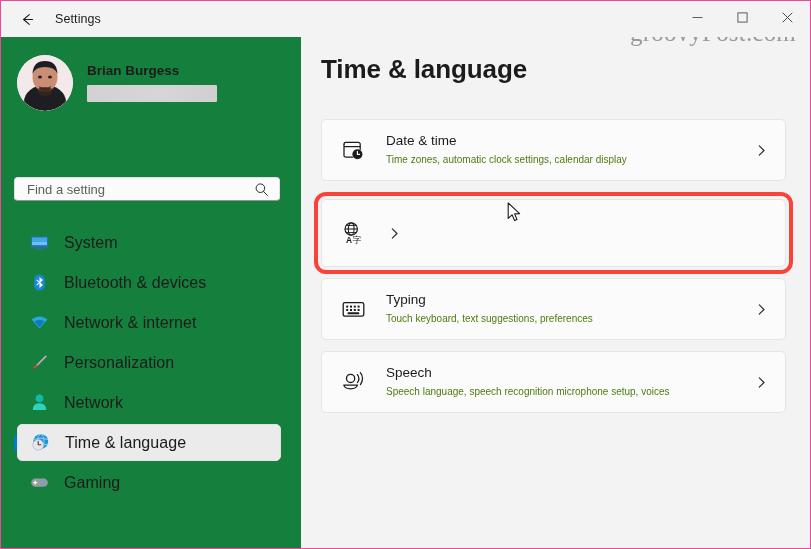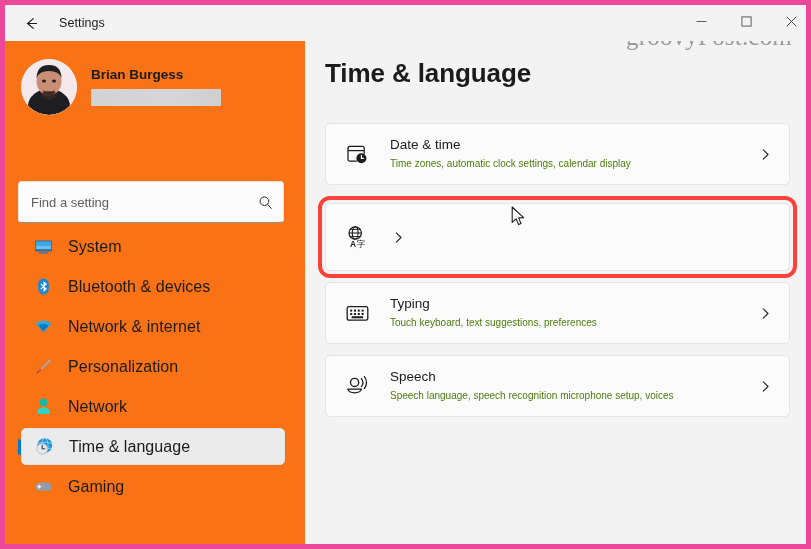--- a/index.html
+++ b/index.html
@@ -13,21 +13,21 @@
     font-family: "Liberation Sans", sans-serif;
     background: #f3f3f3;
     color: #1b1b1b;
     -webkit-font-smoothing: antialiased;
   }
   #app {
     position: relative;
     width: 811px;
     height: 549px;
     background: #f3f3f3;
-    border: 5px solid #ec4899;
+    border: 1px solid #ec4899;
     box-sizing: border-box;
     overflow: hidden;
   }
 
   
   .titlebar {
     position: absolute;
     left: 0; top: 0;
     width: 809px;
     height: 36px;
@@ -75,21 +75,21 @@
     z-index: 15;
     white-space: nowrap;
   }
 
   
   .sidebar {
     position: absolute;
     left: 0; top: 36px;
     width: 300px;
     height: 511px;
-    background: #f97316;
+    background: #15803d;
   }
   .profile {
     position: absolute;
     left: 16px; top: 18px;
     display: flex;
     align-items: center;
   }
   .avatar {
     width: 56px; height: 56px;
     border-radius: 50%;
@@ -113,21 +113,21 @@
     width: 130px;
     height: 17px;
     background: linear-gradient(90deg,#d2d2d2 0%, #d6d6d6 60%, #cfcfcf 100%);
     border-radius: 1px;
   }
 
   .search-box {
     position: absolute;
     left: 13px; top: 140px;
     width: 266px;
-    height: 42px;
+    height: 24px;
     background: #fbfbfb;
     border: 1px solid #e0e0e0;
     border-bottom: 1px solid #949494;
     border-radius: 4px;
     box-sizing: border-box;
     display: flex;
     align-items: center;
     padding: 0 10px 0 12px;
     cursor: text;
   }

